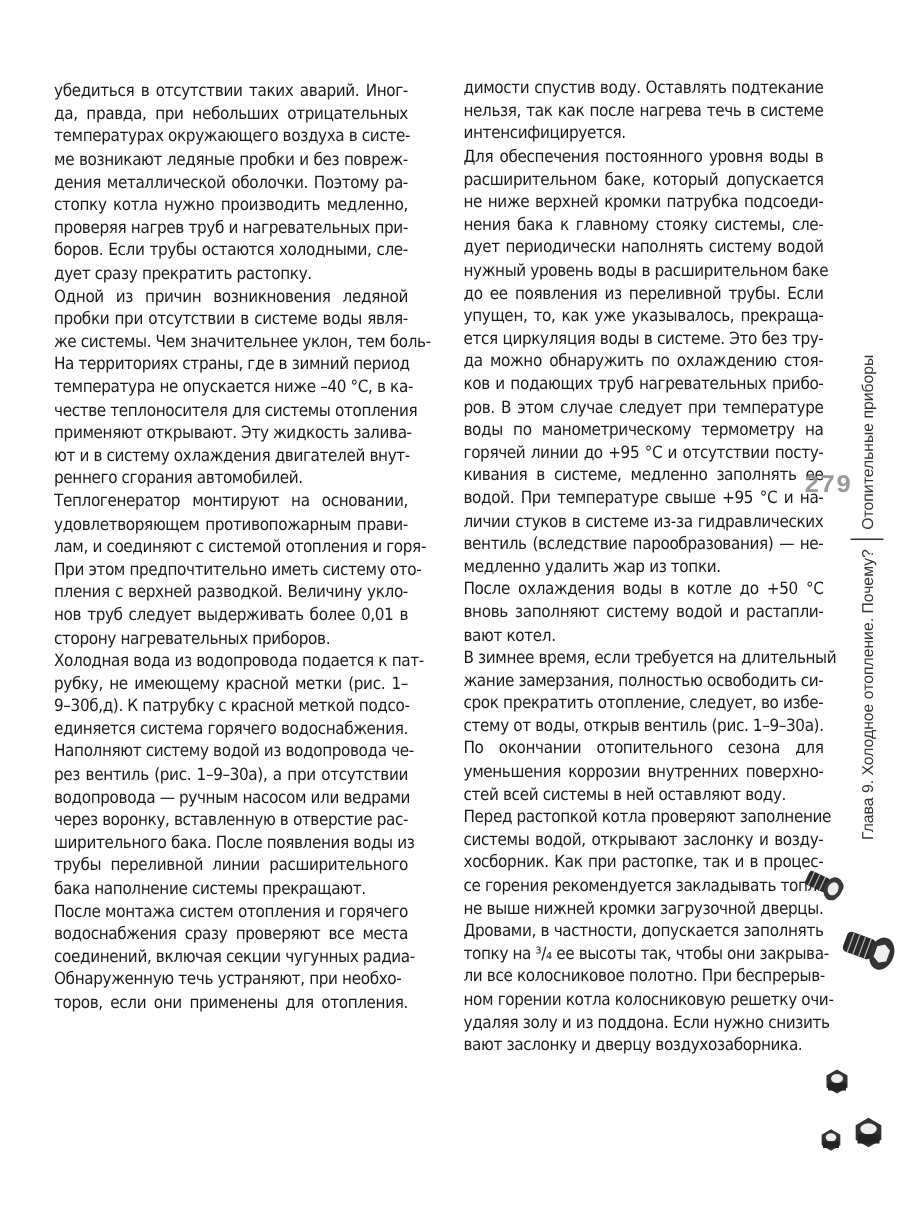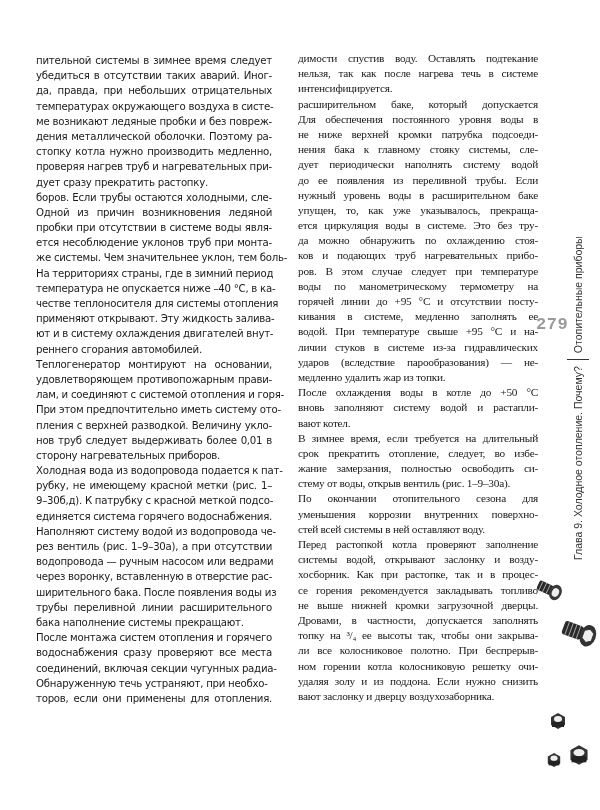--- a/index.html
+++ b/index.html
@@ -1,51 +1,49 @@
 <!DOCTYPE html>
 <html><head>
 <meta charset="utf-8">
 <style>
   html, body { margin:0; padding:0; background:#ffffff; }
   body { width:600px; height:810px; position:relative; overflow:hidden;
          font-family:"DejaVu Sans Condensed","DejaVu Sans", sans-serif; color:#1a1a1a; }
   .col { position:absolute; top:53px; }
   .col.left { left:36px; width:236px; }
-  .col.right { left:298px; top:51px; width:240px;font-family:Liberation Serif, serif; }
+  .col.right { left:309px; top:51px; width:240px; }
   .line { height:15.2px; line-height:15.2px; font-size:11.3px; white-space:nowrap;
           text-align:justify; text-align-last:justify; overflow:visible;
           font-stretch:condensed; letter-spacing:-0.25px; }
   .line.last { text-align-last:left; }
   .side { position:absolute; left:568px; top:560px; width:400px; height:14px;
           transform-origin:0 0; transform:rotate(-90deg);
           font-family:"Liberation Sans", sans-serif; font-size:10.5px; color:#333;
           white-space:nowrap; line-height:14px; }
   .side .bar { display:inline-block; width:1px; height:22px; background:#333;
                vertical-align:middle; margin:0 6px; position:relative; top:-1px; }
   .pagenum { position:absolute; left:536px; top:315px; font-family:Liberation Mono, monospace;
              font-weight:bold; font-size:17px; color:#9a9a9a; letter-spacing:0.5px; }
   .deco { position:absolute; }
 </style>
 </head>
 <body>
 
 <div class="col left" id="leftcol">
-    <div class="line">пительной системы в зимнее время следует</div>
     <div class="line">убедиться в отсутствии таких аварий. Иног-</div>
     <div class="line">да, правда, при небольших отрицательных</div>
     <div class="line">температурах окружающего воздуха в систе-</div>
     <div class="line">ме возникают ледяные пробки и без повреж-</div>
     <div class="line">дения металлической оболочки. Поэтому ра-</div>
     <div class="line">стопку котла нужно производить медленно,</div>
     <div class="line">проверяя нагрев труб и нагревательных при-</div>
+    <div class="line">боров. Если трубы остаются холодными, сле-</div>
     <div class="line last">дует сразу прекратить растопку.</div>
-    <div class="line">боров. Если трубы остаются холодными, сле-</div>
     <div class="line">Одной из причин возникновения ледяной</div>
     <div class="line">пробки при отсутствии в системе воды явля-</div>
-    <div class="line">ется несоблюдение уклонов труб при монта-</div>
     <div class="line">же системы. Чем значительнее уклон, тем боль-</div>
     <div class="line">На территориях страны, где в зимний период</div>
     <div class="line">температура не опускается ниже –40 °С, в ка-</div>
     <div class="line">честве теплоносителя для системы отопления</div>
     <div class="line">применяют открывают. Эту жидкость залива-</div>
     <div class="line">ют и в систему охлаждения двигателей внут-</div>
     <div class="line last">реннего сгорания автомобилей.</div>
     <div class="line">Теплогенератор монтируют на основании,</div>
     <div class="line">удовлетворяющем противопожарным прави-</div>
     <div class="line">лам, и соединяют с системой отопления и горя-</div>
@@ -67,45 +65,45 @@
     <div class="line">После монтажа систем отопления и горячего</div>
     <div class="line">водоснабжения сразу проверяют все места</div>
     <div class="line">соединений, включая секции чугунных радиа-</div>
     <div class="line last">Обнаруженную течь устраняют, при необхо-</div>
     <div class="line">торов, если они применены для отопления.</div>
   </div>
 <div class="col right" id="rightcol">
     <div class="line">димости спустив воду. Оставлять подтекание</div>
     <div class="line">нельзя, так как после нагрева течь в системе</div>
     <div class="line last">интенсифицируется.</div>
+    <div class="line">Для обеспечения постоянного уровня воды в</div>
     <div class="line">расширительном баке, который допускается</div>
-    <div class="line">Для обеспечения постоянного уровня воды в</div>
     <div class="line">не ниже верхней кромки патрубка подсоеди-</div>
     <div class="line">нения бака к главному стояку системы, сле-</div>
     <div class="line">дует периодически наполнять систему водой</div>
+    <div class="line">нужный уровень воды в расширительном баке</div>
     <div class="line">до ее появления из переливной трубы. Если</div>
-    <div class="line">нужный уровень воды в расширительном баке</div>
     <div class="line">упущен, то, как уже указывалось, прекраща-</div>
     <div class="line">ется циркуляция воды в системе. Это без тру-</div>
     <div class="line">да можно обнаружить по охлаждению стоя-</div>
     <div class="line">ков и подающих труб нагревательных прибо-</div>
     <div class="line">ров. В этом случае следует при температуре</div>
     <div class="line">воды по манометрическому термометру на</div>
     <div class="line">горячей линии до +95 °С и отсутствии посту-</div>
     <div class="line">кивания в системе, медленно заполнять ее</div>
     <div class="line">водой. При температуре свыше +95 °С и на-</div>
     <div class="line">личии стуков в системе из-за гидравлических</div>
-    <div class="line">ударов (вследствие парообразования) — не-</div>
+    <div class="line">вентиль (вследствие парообразования) — не-</div>
     <div class="line last">медленно удалить жар из топки.</div>
     <div class="line">После охлаждения воды в котле до +50 °С</div>
     <div class="line">вновь заполняют систему водой и растапли-</div>
     <div class="line last">вают котел.</div>
     <div class="line">В зимнее время, если требуется на длительный</div>
+    <div class="line">жание замерзания, полностью освободить си-</div>
     <div class="line">срок прекратить отопление, следует, во избе-</div>
-    <div class="line">жание замерзания, полностью освободить си-</div>
     <div class="line last">стему от воды, открыв вентиль (рис. 1–9–30а).</div>
     <div class="line">По окончании отопительного сезона для</div>
     <div class="line">уменьшения коррозии внутренних поверхно-</div>
     <div class="line last">стей всей системы в ней оставляют воду.</div>
     <div class="line">Перед растопкой котла проверяют заполнение</div>
     <div class="line">системы водой, открывают заслонку и возду-</div>
     <div class="line">хосборник. Как при растопке, так и в процес-</div>
     <div class="line">се горения рекомендуется закладывать топливо</div>
     <div class="line">не выше нижней кромки загрузочной дверцы.</div>
     <div class="line">Дровами, в частности, допускается заполнять</div>

